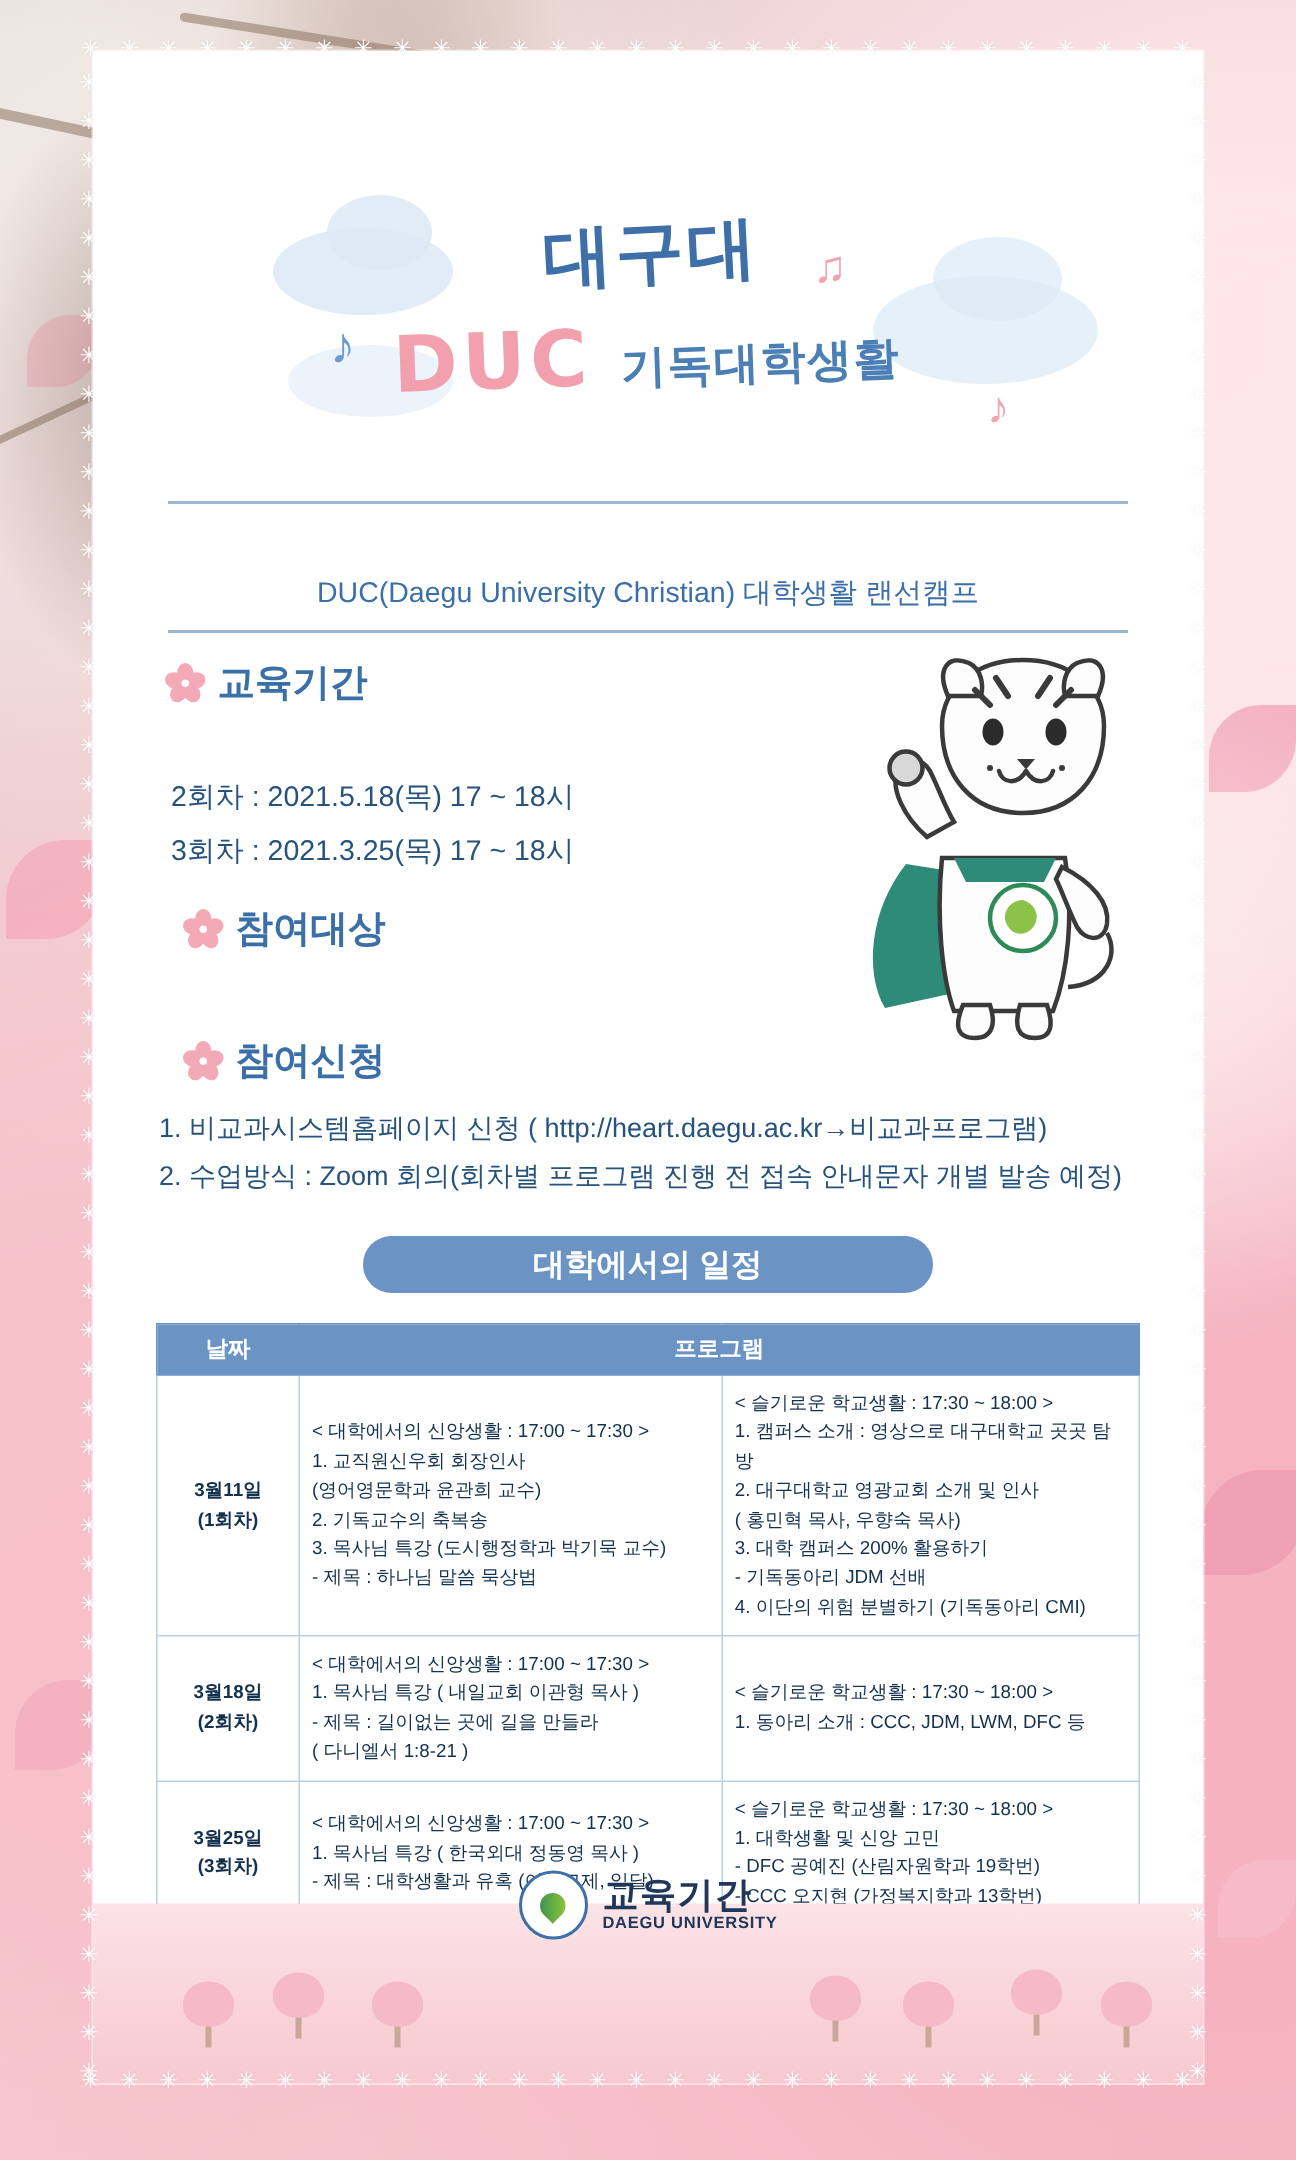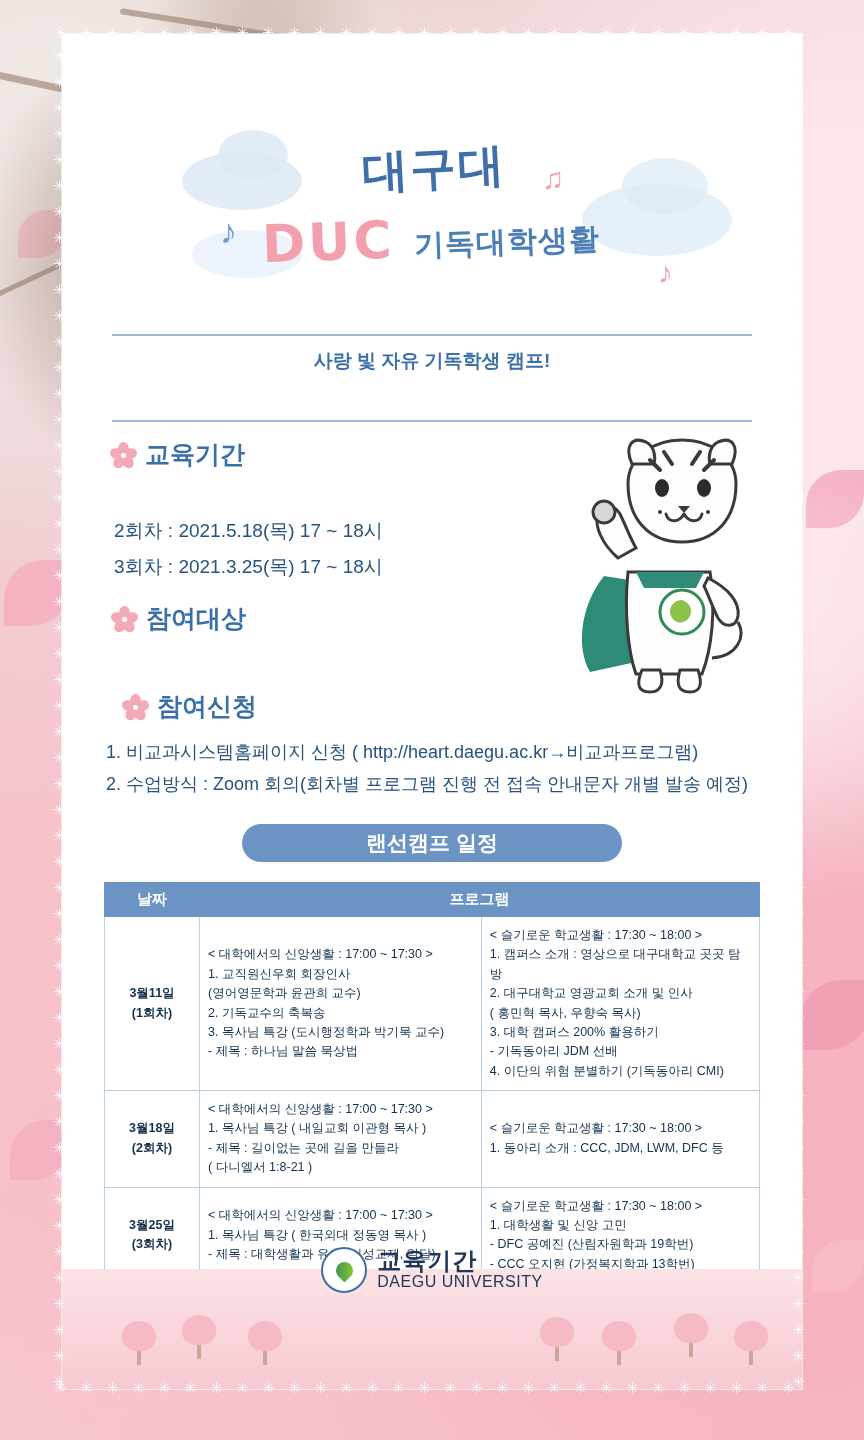--- a/index.html
+++ b/index.html
@@ -145,21 +145,21 @@
   }
   .logo .emblem{
     width:42px;height:42px;border-radius:50%;border:2px solid #3f6fa8;
     display:flex;align-items:center;justify-content:center;
     font-size:7px;color:#3f6fa8;text-align:center;line-height:1.1;
     background:#fff;position:relative;
   }
   .logo .emblem span{display:block;width:17px;height:17px;border-radius:50% 50% 50% 0;
     background:linear-gradient(135deg,#2e8b57,#9acd32);transform:rotate(-45deg);}
   .logo .ko{font-size:24px;font-weight:700;color:#20375a;letter-spacing:1px;line-height:1;}
-  .logo .en{font-size:16px;font-weight:400;color:#20375a;letter-spacing:.5px;}
+  .logo .en{font-size:11px;font-weight:700;color:#20375a;letter-spacing:.5px;}
 </style>
 </head>
 <body>
 
 <div class="bg">
   <div class="branch" style="left:-10px;top:70px;width:180px;height:7px;transform:rotate(12deg);"></div>
   <div class="branch" style="left:120px;top:8px;width:260px;height:6px;transform:rotate(9deg);"></div>
   <div class="branch" style="left:-20px;top:300px;width:120px;height:5px;transform:rotate(-25deg);"></div>
   <div class="petal" style="left:18px;top:210px;width:48px;height:48px;background:#f8c3cd;"></div>
   <div class="petal" style="left:4px;top:560px;width:66px;height:66px;background:#f4aebd;"></div>
@@ -181,38 +181,38 @@
     <div class="note2" style="left:158px;top:178px;">♪</div>
     <div class="note" style="left:480px;top:128px;">♫</div>
     <div class="note" style="left:596px;top:222px;">♪</div>
 
     <div class="title-ko">대구대</div>
     <div class="title-duc">DUC</div>
     <div class="title-sub">기독대학생활</div>
   </div>
 
   <div class="rule" style="top:300px;"></div>
-  <div class="sub1">사랑 빛 자유 기독학생 캠프!</div>
+  <div class="sub2">DUC(Daegu University Christian) 대학생활 랜선캠프</div>
   <div class="rule" style="top:386px;"></div>
 
   <div class="sec-h" style="left:48px;top:404px;">
     <span class="blossom">
         <i></i>
         <i></i>
         <i></i>
         <i></i>
         <i></i>
         <b></b>
       </span>
     <span>교육기간</span>
   </div>
   <div class="line" style="left:52px;top:484px;">2회차 : 2021.5.18(목) 17 ~ 18시</div>
   <div class="line" style="left:52px;top:520px;">3회차 : 2021.3.25(목) 17 ~ 18시</div>
 
-  <div class="sec-h" style="left:49px;top:568px;">
+  <div class="sec-h" style="left:60px;top:568px;">
     <span class="blossom">
         <i></i>
         <i></i>
         <i></i>
         <i></i>
         <i></i>
         <b></b>
       </span>
     <span>참여대상</span>
   </div>
@@ -262,21 +262,21 @@
 
     <path d="M146 80 h12 l-6 7 z" fill="#3a3a3a"></path>
     <path d="M152 88 C146 98 136 96 134 88 M152 88 C158 98 168 96 170 88" stroke="#3a3a3a" stroke-width="3" fill="none" stroke-linecap="round"></path>
 
     <circle cx="128" cy="86" r="2" fill="#3a3a3a"></circle>
       <circle cx="176" cy="86" r="2" fill="#3a3a3a"></circle>
 
     <path d="M180 232 C206 230 214 210 206 196" stroke="#3a3a3a" stroke-width="3" fill="none"></path>
   </svg>
 
-  <div class="banner">랜선캠프 일정</div>
+  <div class="banner">대학에서의 일정</div>
 
   <table class="sched">
     <thead>
       <tr>
         <th>날짜</th>
         <th colspan="2">프로그램</th>
       </tr>
     </thead>
     <tbody>
       <tr>

